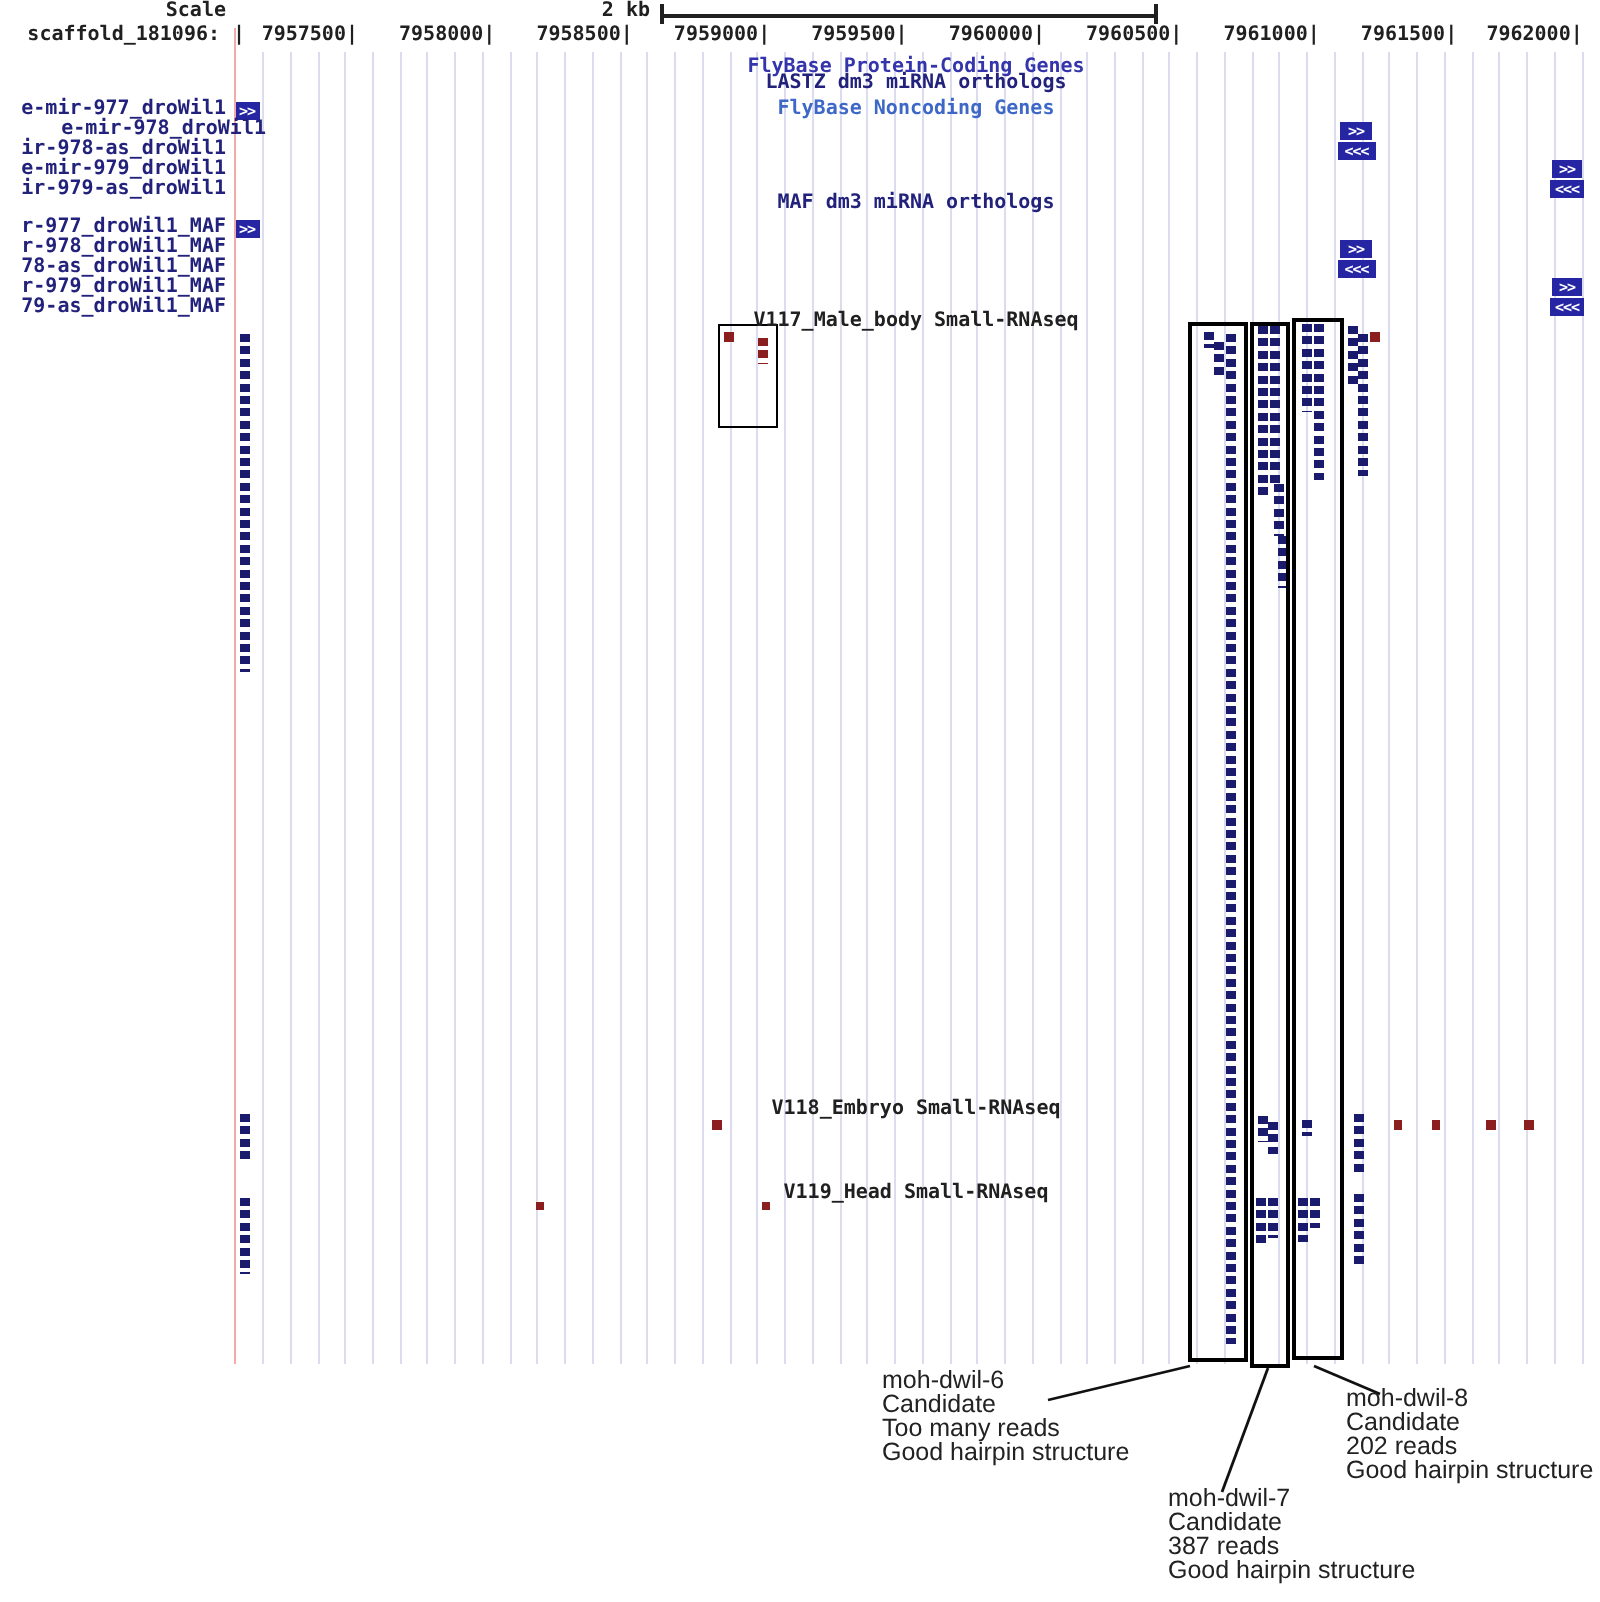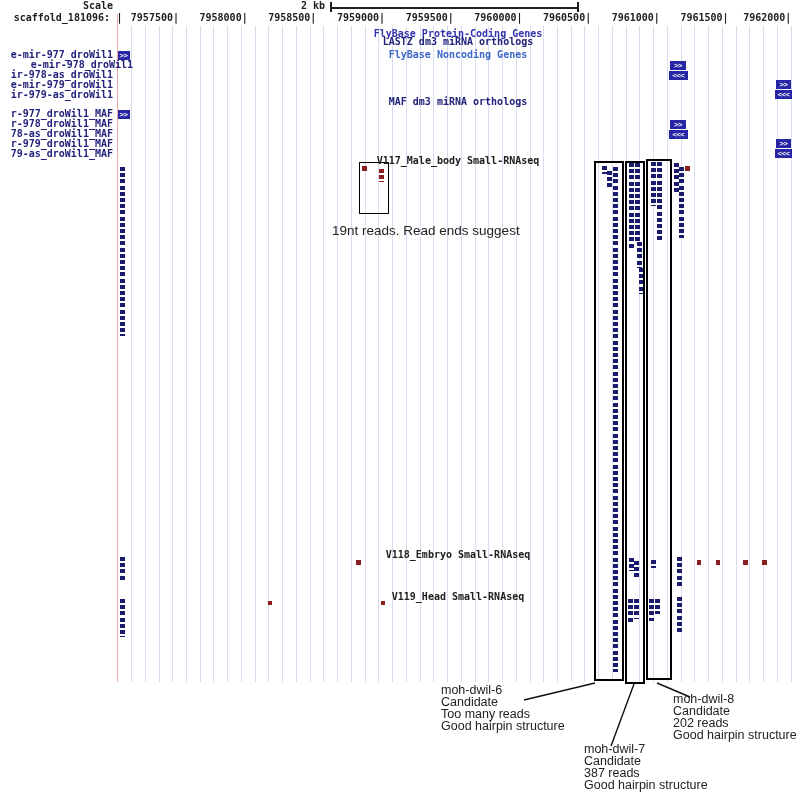--- a/index.html
+++ b/index.html
@@ -177,18 +177,18 @@
       <div class="abs mono tlabel" style="left: 0px; top: 139px; width: 113px; color: rgb(34, 34, 124);">r-979_droWil1_MAF</div>
       <div class="abs mono tlabel" style="left: 0px; top: 149px; width: 113px; color: rgb(34, 34, 124);">79-as_droWil1_MAF</div>
     </div>
 
   <svg class="overlay" id="callout-svg" width="800" height="801" viewBox="0 0 800 801">
       <line x1="524" y1="700" x2="595" y2="683" stroke="#111" stroke-width="1.4"></line>
       <line x1="611" y1="746" x2="634" y2="684" stroke="#111" stroke-width="1.4"></line>
       <line x1="690" y1="697" x2="657" y2="683" stroke="#111" stroke-width="1.4"></line>
     </svg>
   <div id="layer-notes">
-      <div class="abs note" style="left: 332px; top: 223px;"><div>19nt reads. Read ends suggest</div></div>
+      <div class="abs note" style="left: 332px; top: 223px;"></div>
       <div class="abs callout" style="left: 441px; top: 685px;"><div>moh-dwil-6</div><div>Candidate</div><div>Too many reads</div><div>Good hairpin structure</div></div>
       <div class="abs callout" style="left: 584px; top: 744px;"><div>moh-dwil-7</div><div>Candidate</div><div>387 reads</div><div>Good hairpin structure</div></div>
       <div class="abs callout" style="left: 673px; top: 694px;"><div>moh-dwil-8</div><div>Candidate</div><div>202 reads</div><div>Good hairpin structure</div></div>
     </div>
 </div>
 
 </body></html>

